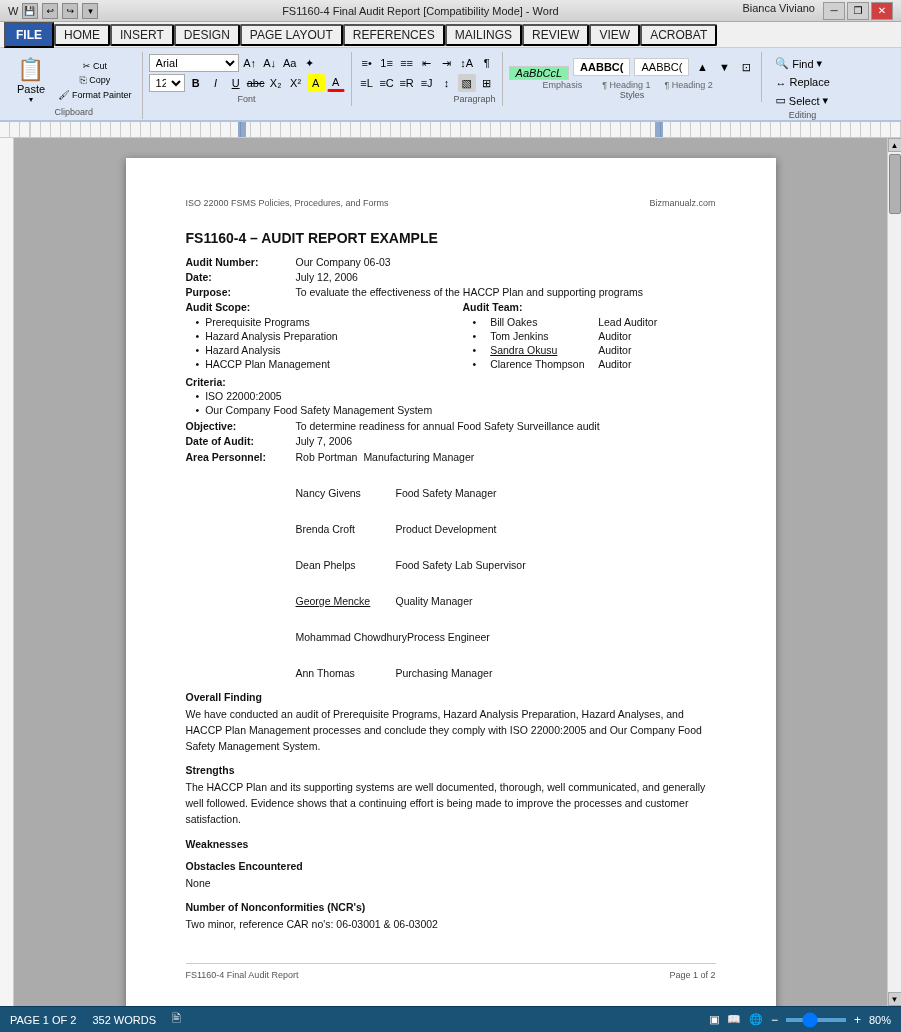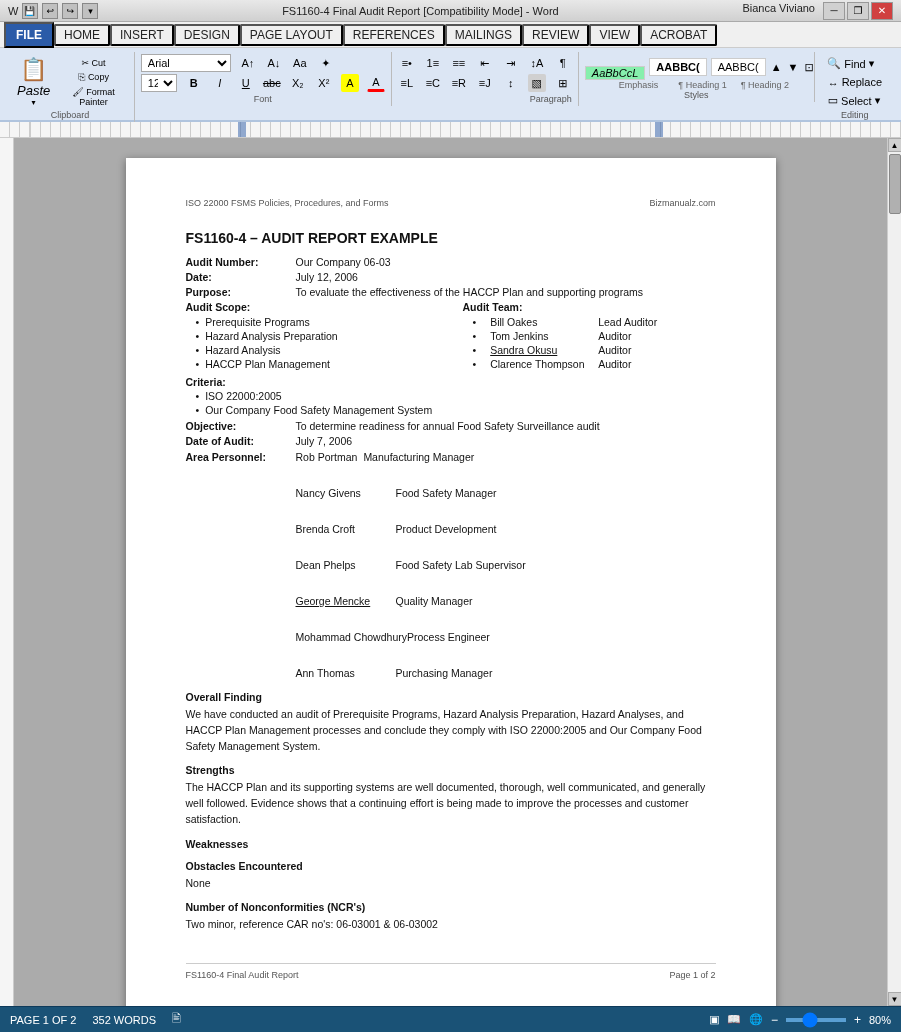--- a/index.html
+++ b/index.html
@@ -56,21 +56,21 @@
     }
 
     
     .font-group {
       display: flex;
       flex-direction: column;
       gap: 2px;
       border-right: 1px solid #bbb;
       padding: 2px 6px;
     }
-    .font-row { display: flex; align-items: flex-start; gap: 8px; }
+    .font-row { display: flex; align-items: flex-start; gap: 2px; }
     .font-select {
       width: 90px;
       height: 18px;
       font-size: 11px;
       border: 1px solid #aaa;
       background: white;
       padding: 0 2px;
     }
     .font-size-select {
       width: 36px;
@@ -307,21 +307,21 @@
   <button class="menu-item">ACROBAT</button>
 </div>
 
 <div class="ribbon">
   <div class="ribbon-row1">
 
     <div style="display:flex;flex-direction:column;border-right:1px solid #bbb;padding:2px 4px;">
       <div style="display:flex;align-items:stretch;flex:1;">
         <button style="display:flex;flex-direction:column;align-items:center;justify-content:center;padding:2px 6px;border:1px solid transparent;background:transparent;cursor:pointer;border-radius:2px;">
           <span style="font-size:22px;">📋</span>
-          <span style="font-size:13px;font-style:italic;">Paste</span>
+          <span style="font-size:11px;">Paste</span>
           <span style="font-size:8px;">▾</span>
         </button>
         <div style="display:flex;flex-direction:column;gap:0;justify-content:center;padding:0 2px;">
           <button style="font-size:9px;padding:1px 3px;border:1px solid transparent;background:transparent;cursor:pointer;border-radius:2px;">✂ <span>Cut</span></button>
           <button style="font-size:9px;padding:1px 3px;border:1px solid transparent;background:transparent;cursor:pointer;border-radius:2px;">⎘ <span>Copy</span></button>
           <button style="font-size:9px;padding:1px 3px;border:1px solid transparent;background:transparent;cursor:pointer;border-radius:2px;">🖌 <span>Format Painter</span></button>
         </div>
       </div>
       <div style="font-size:9px;color:#555;text-align:center;">Clipboard</div>
     </div>

